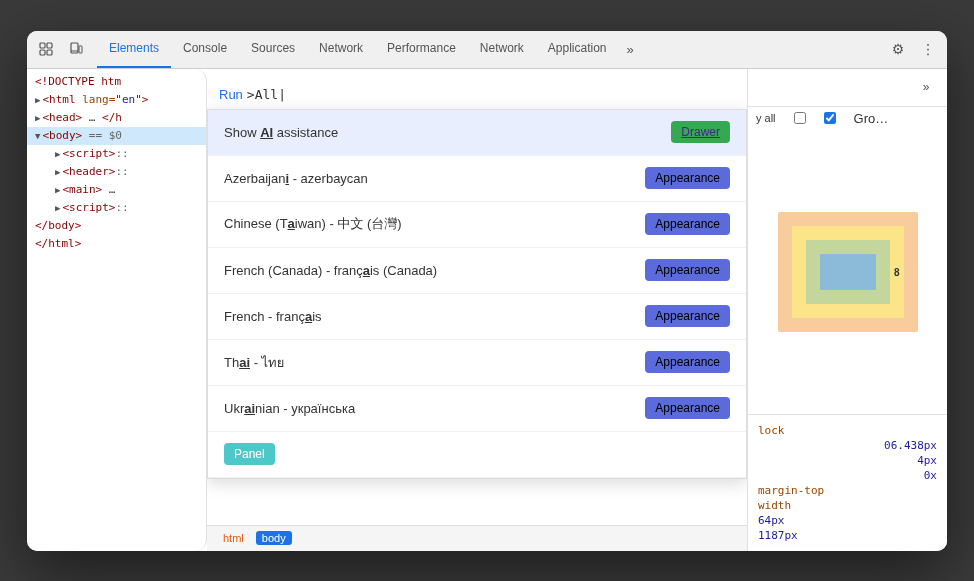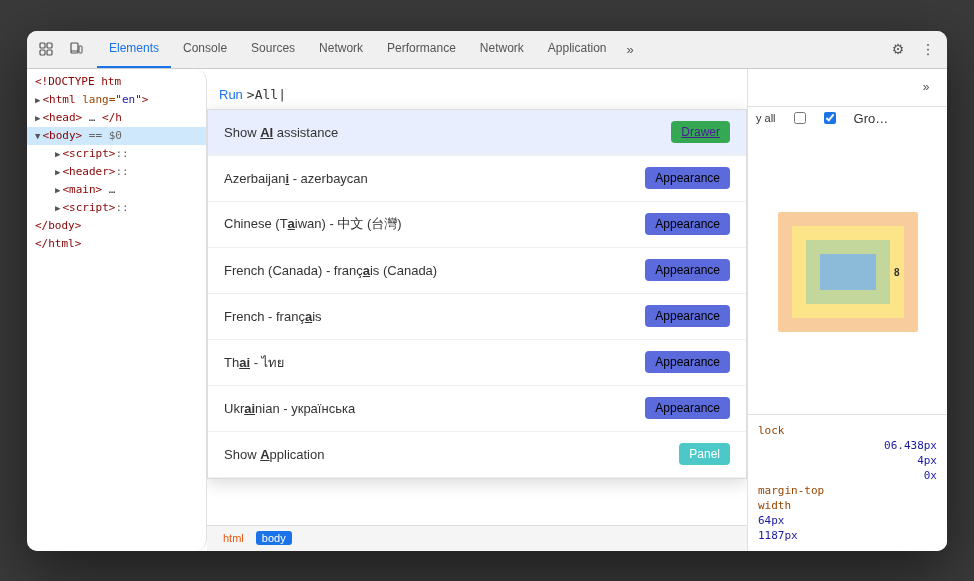--- a/index.html
+++ b/index.html
@@ -422,23 +422,20 @@
         </div>
 
         <div class="dropdown-item">
           <span class="dropdown-item-label">
             Ukr<span class="highlight" style="font-weight:700;text-decoration:underline;">ai</span>nian - українська
           </span>
           <button class="btn-appearance">Appearance</button>
         </div>
 
         <div class="dropdown-item">
-          <span class="dropdown-item-label">
-            Show <span class="highlight" style="font-weight:700;text-decoration:underline;">A</span>pplication
-          </span>
           <button class="btn-panel">Panel</button>
         </div>
       </div>
 
       <div class="bottom-bar" style="margin-top:auto;">
         <span class="breadcrumb-tag">html</span>
         <span class="breadcrumb-tag active">body</span>
       </div>
     </div>
 

